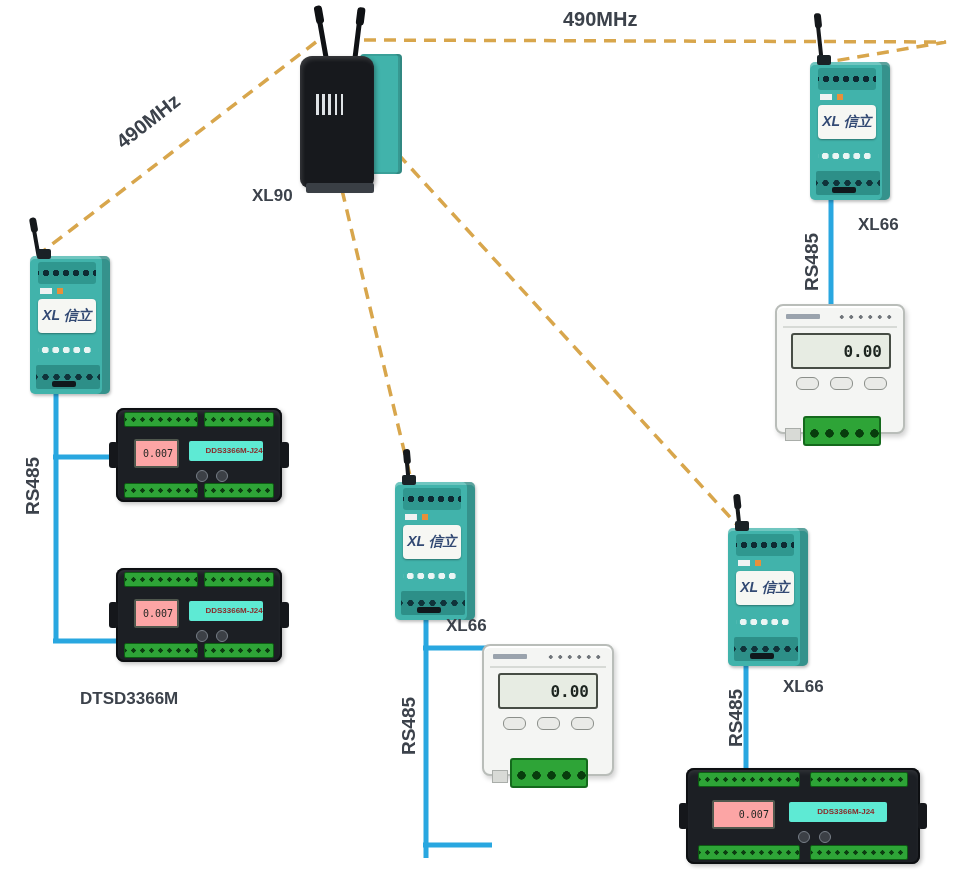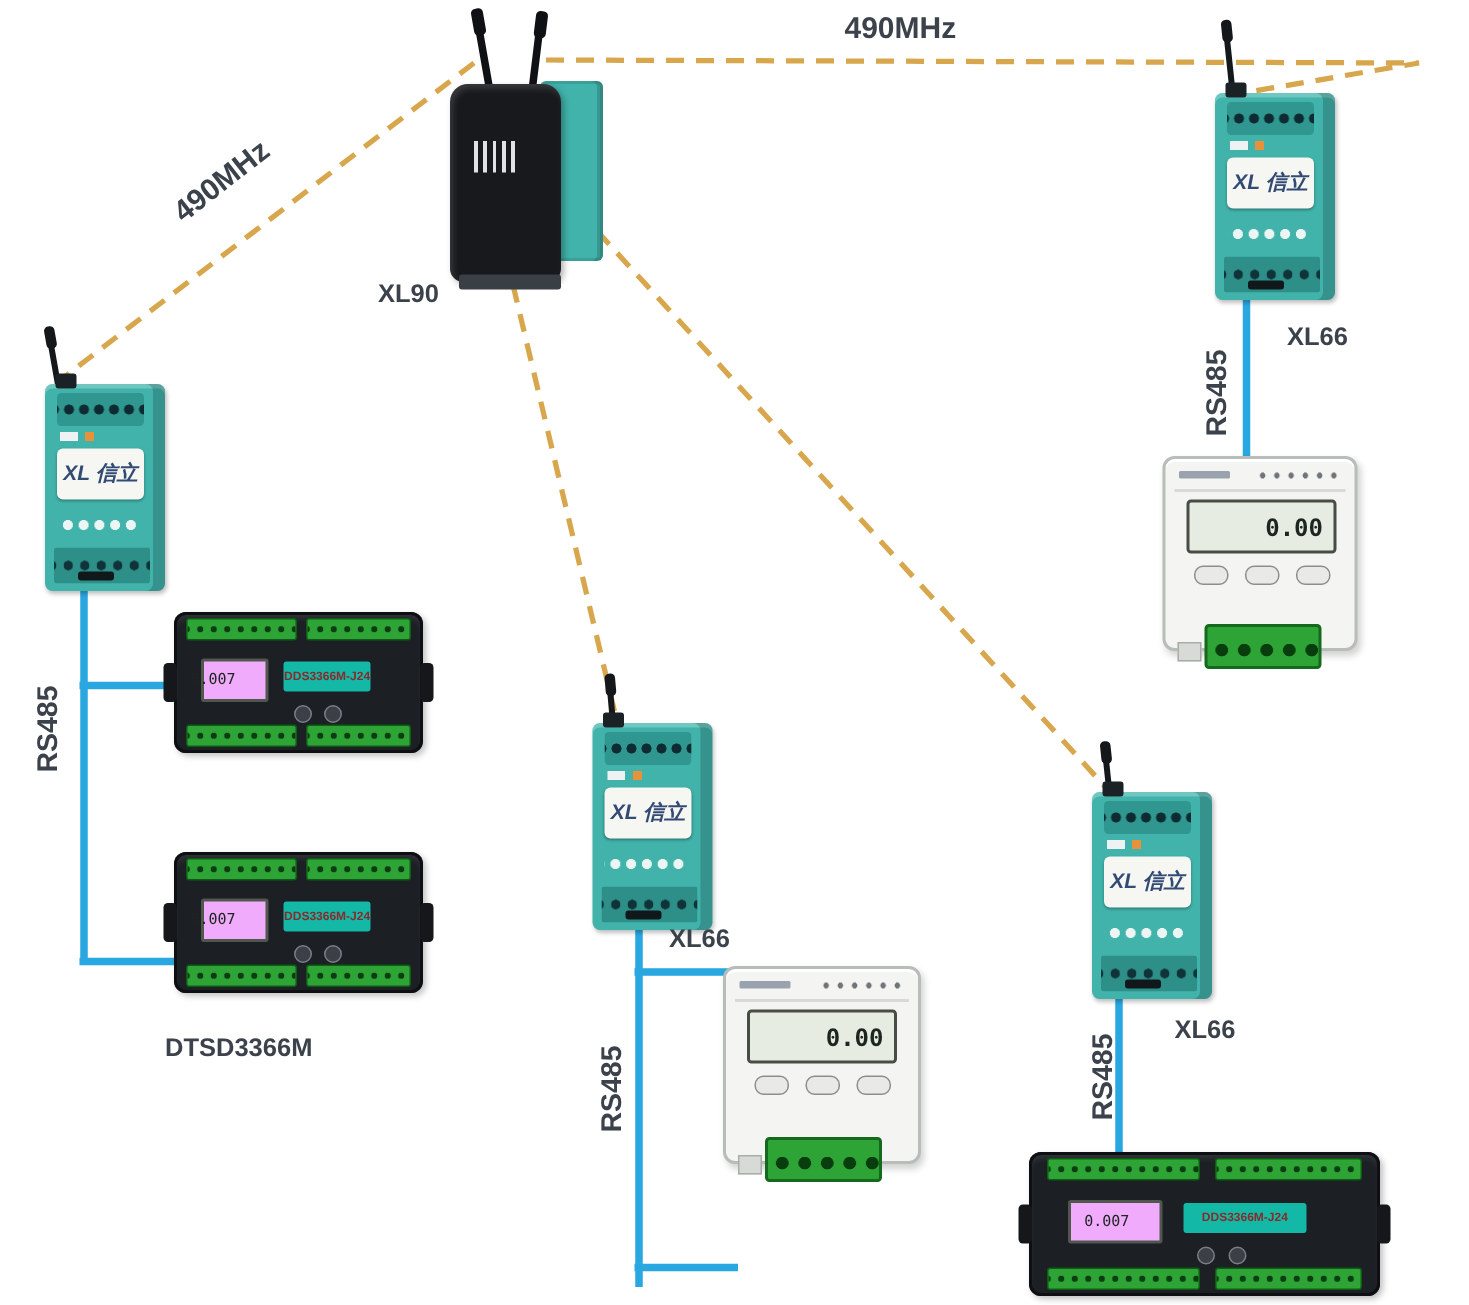--- a/index.html
+++ b/index.html
@@ -59,26 +59,26 @@
           box-shadow:inset 0 0 0 2px #0d0f12, inset 0 4px 5px rgba(255,255,255,.10), 2px 2px 4px rgba(0,0,0,.25);}
   .dm-ear{position:absolute;width:9px;height:26px;background:#15171b;top:50%;transform:translateY(-50%);border-radius:3px;}
   .dm-ear.l{left:-7px;} .dm-ear.r{right:-7px;}
   .dm-green{position:absolute;background:#2EA437;border:1px solid #0c5c12;border-radius:2px;
           background-image:radial-gradient(circle, #0b3d10 0 2px, rgba(0,0,0,0) 2.3px);
           background-size:9px 100%;background-position:4px center;background-repeat:repeat-x;}
   .dm-g-tl{left:5%;top:4px;width:43%;height:13px;}
   .dm-g-tr{left:53%;top:4px;width:41%;height:13px;}
   .dm-g-bl{left:5%;bottom:4px;width:43%;height:13px;}
   .dm-g-br{left:53%;bottom:4px;width:41%;height:13px;}
-  .dm-lcd{position:absolute;left:11%;top:33%;width:27%;height:31%;background:#f0abfc;border:2px solid #50584e;
-          border-radius:2px;display:flex;align-items:center;justify-content:flex-end;padding-right:20px;
+  .dm-lcd{position:absolute;left:11%;top:33%;width:27%;height:31%;background:#fca5a5;border:2px solid #50584e;
+          border-radius:2px;display:flex;align-items:center;justify-content:flex-end;padding-right:4px;
           font-size:10px;color:#1d2520;font-family:"DejaVu Sans Mono",monospace;box-sizing:border-box;}
-  .dm-sticker{position:absolute;left:44%;top:35%;width:35%;height:21%;background:#14b8a6;border-radius:2px;
+  .dm-sticker{position:absolute;left:44%;top:35%;width:35%;height:21%;background:#5eead4;border-radius:2px;
           display:flex;align-items:center;justify-content:center;font-size:8px;font-weight:700;color:#8a2a2a;
-          overflow:hidden;white-space:nowrap;}
+          overflow:hidden;white-space:nowrap;padding-left:16px;}
   .dm-btn{position:absolute;width:10px;height:10px;border-radius:50%;background:#3c4046;border:1.5px solid #787f88;top:66%;}
 
   
   .wmeter{position:absolute;background:#f4f5f3;border:2px solid #b9bdb9;border-radius:8px;z-index:2;
           box-shadow:2px 3px 5px rgba(0,0,0,.18), inset 0 2px 0 #ffffff;}
   .wm-holes{position:absolute;right:10px;top:7px;width:58px;height:8px;
           background-image:radial-gradient(circle, #70757a 0 1.8px, rgba(0,0,0,0) 2px);
           background-size:9.5px 8px;background-position:2px center;background-repeat:repeat-x;}
   .wm-brand{position:absolute;left:9px;top:8px;width:34px;height:5px;background:#9aa3ad;border-radius:1px;}
   .wm-line{position:absolute;left:6px;top:20px;right:6px;height:2px;background:#d7dad6;}
@@ -153,21 +153,21 @@
     <div class="dm-ear r"></div>
     <div class="dm-green dm-g-tl"></div>
     <div class="dm-green dm-g-tr"></div>
     <div class="dm-lcd">0.007</div>
     <div class="dm-sticker">DDS3366M-J24</div>
     <div class="dm-btn" style="left:48%;"></div>
     <div class="dm-btn" style="left:60%;"></div>
     <div class="dm-green dm-g-bl"></div>
     <div class="dm-green dm-g-br"></div>
   </div>
-  <div class="lbl lbl-big" style="left:110px;top:689px;">DTSD3366M</div>
+  <div class="lbl lbl-big" style="left:80px;top:689px;">DTSD3366M</div>
 
   <div class="xl" style="left:395px;top:482px;">
     <div class="ant" style="left:12px;top:-30px;height:34px;transform:rotate(-5deg);"></div>
     <div class="xl-body">
       <div class="xl-mount"></div>
       <div class="xl-top"></div>
       <div class="xl-led"></div>
       <div class="xl-sticker">XL 信立</div>
       <div class="xl-holes"></div>
       <div class="xl-bot">

